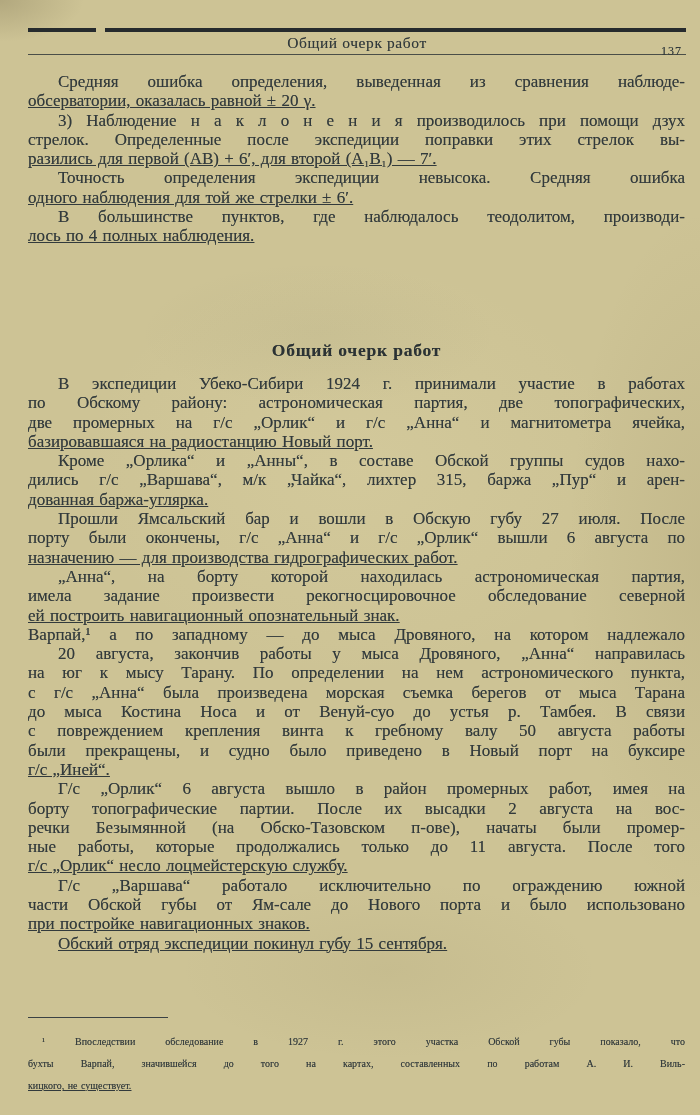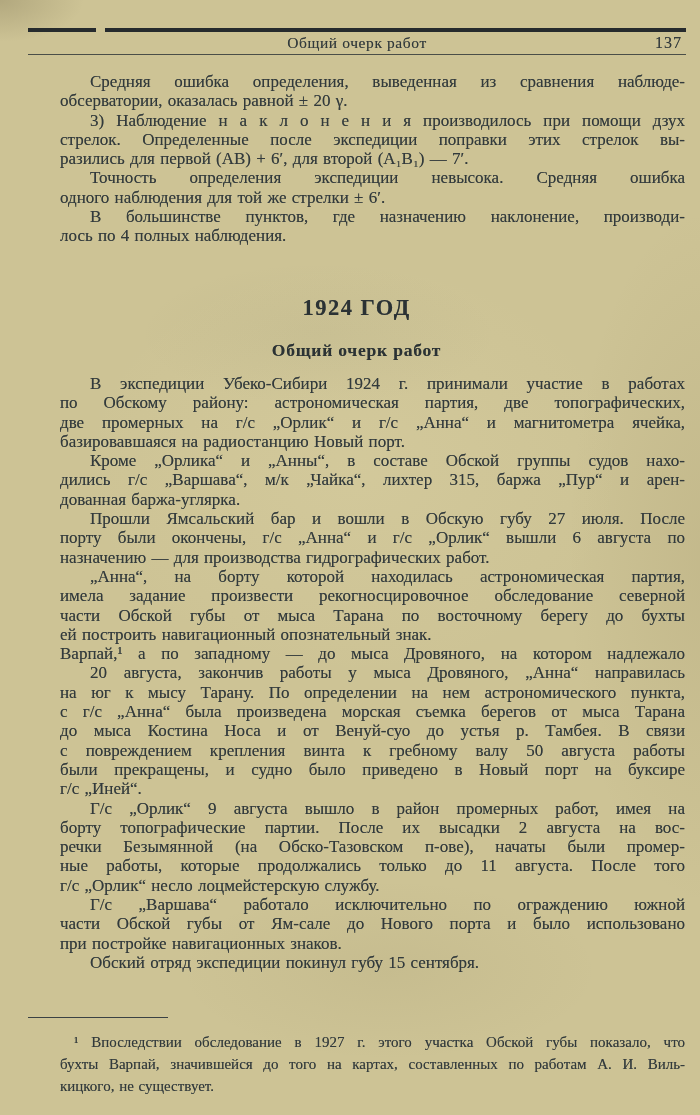--- a/index.html
+++ b/index.html
@@ -25,53 +25,52 @@
   .running-header{position:absolute;left:28px;top:28px;width:658px;}
   .rule-thick{
     height:3.5px;
     background:linear-gradient(to right,#262b2d 0,#262b2d 68px,transparent 68px,transparent 77px,#262b2d 77px,#262b2d 100%);
   }
   .rh-row{position:relative;height:20px;margin-top:1px;}
   .rh-title{
     position:absolute;left:0;right:0;text-align:center;
     font-size:15.5px;line-height:20px;letter-spacing:0.6px;
   }
-  .rh-num{position:absolute;right:4px;top:0;font-size:16px;line-height:20px;letter-spacing:1px;}
+  .rh-num{position:absolute;right:4px;top:8px;font-size:12px;line-height:20px;letter-spacing:1px;}
   .rule-thin{height:1.4px;background:#32393b;margin-top:1px;opacity:0.85;}
 
   
   .textcol{position:absolute;left:28px;width:657px;}
   #body-top{top:72px;}
   #body-main{top:374px;}
   .line{
     font-size:17px;line-height:19.3px;
     text-align:justify;text-align-last:justify;
     word-spacing:1px;
     white-space:normal;
-    margin-left:32px;
   }
-  .line.last{text-align-last:left;}
+  .line.last{text-align-last:left;text-decoration:underline;}
   .line.indent{text-indent:30px;}
 
   
   .h-year{
     position:absolute;left:28px;width:657px;top:295px;
     text-align:center;font-size:22.5px;font-weight:bold;
     letter-spacing:1.5px;color:#2b3234;
   }
   .h-section{
     position:absolute;left:28px;width:657px;top:340px;
     text-align:center;font-size:17.5px;font-weight:bold;
     letter-spacing:0.8px;color:#2b3234;
   }
 
   
   .fn-rule{position:absolute;left:28px;top:1017px;width:140px;height:1.3px;background:#3a4143;}
   #footnote{top:1031px;}
-  #footnote .line{font-size:15px;line-height:22px;}
+  #footnote .line{font-size:10px;line-height:22px;}
   #footnote .line.indent{text-indent:14px;}
 </style>
 </head>
 <body>
 
 <div class="page ink">
 
   <header class="running-header">
     <div class="rule-thick"></div>
     <div class="rh-row">
@@ -89,26 +88,25 @@
       <div>
         <div class="line indent">3) Наблюдение н а к л о н е н и я производилось при помощи дзух</div>
         <div class="line">стрелок. Определенные после экспедиции поправки этих стрелок вы-</div>
         <div class="line last">разились для первой (AB) + 6′, для второй (A₁B₁) — 7′.</div>
       </div>
       <div>
         <div class="line indent">Точность определения экспедиции невысока. Средняя ошибка</div>
         <div class="line last">одного наблюдения для той же стрелки ± 6′.</div>
       </div>
       <div>
-        <div class="line indent">В большинстве пунктов, где назначению наклонение,  производи-</div>
+        <div class="line indent">В большинстве пунктов, где наблюдалось теодолитом,  производи-</div>
         <div class="line last">лось по 4 полных наблюдения.</div>
       </div>
     </section>
 
-  <div class="h-year">1924 ГОД</div>
 
   <div class="h-section">Общий очерк работ</div>
 
   <section class="textcol" id="body-main">
       <div>
         <div class="line indent">В экспедиции Убеко-Сибири 1924 г. принимали участие в работах</div>
         <div class="line">по Обскому району: астрономическая партия, две топографических,</div>
         <div class="line">две промерных на г/с „Орлик“ и г/с „Анна“ и магнитометра ячейка,</div>
         <div class="line last">базировавшаяся на радиостанцию Новый порт.</div>
       </div>
@@ -118,35 +116,34 @@
         <div class="line last">дованная баржа-углярка.</div>
       </div>
       <div>
         <div class="line indent">Прошли Ямсальский бар и вошли в Обскую губу 27 июля. После</div>
         <div class="line">порту были окончены, г/с „Анна“ и г/с „Орлик“ вышли 6 августа по</div>
         <div class="line last">назначению — для производства гидрографических работ.</div>
       </div>
       <div>
         <div class="line indent">„Анна“, на борту которой находилась астрономическая партия,</div>
         <div class="line">имела задание произвести рекогносцировочное обследование северной</div>
-        <div class="line">части Обской губы от мыса Тарана по восточному берегу до бухты</div>
         <div class="line last">ей построить навигационный опознательный знак.</div>
         <div class="line">Варпай,¹ а по западному — до мыса Дровяного, на котором надлежало</div>
       </div>
       <div>
         <div class="line indent">20 августа, закончив работы у мыса Дровяного, „Анна“ направилась</div>
         <div class="line">на юг к мысу Тарану. По определении на нем астрономического пункта,</div>
         <div class="line">с г/с „Анна“ была произведена морская съемка берегов от мыса Тарана</div>
         <div class="line">до мыса Костина Носа и от Венуй-суо до устья р. Тамбея. В связи</div>
         <div class="line">с повреждением крепления винта к гребному валу 50 августа работы</div>
         <div class="line">были прекращены, и судно было приведено в Новый порт на буксире</div>
         <div class="line last">г/с „Иней“.</div>
       </div>
       <div>
-        <div class="line indent">Г/с „Орлик“ 9 августа вышло в район промерных работ, имея на</div>
+        <div class="line indent">Г/с „Орлик“ 6 августа вышло в район промерных работ, имея на</div>
         <div class="line">борту топографические партии. После их высадки 2 августа на вос-</div>
         <div class="line">речки Безымянной (на Обско-Тазовском п-ове), начаты были промер-</div>
         <div class="line">ные работы, которые продолжались только до 11 августа. После того</div>
         <div class="line last">г/с „Орлик“ несло лоцмейстерскую службу.</div>
       </div>
       <div>
         <div class="line indent">Г/с „Варшава“ работало исключительно по ограждению южной</div>
         <div class="line">части Обской губы от Ям-сале до Нового порта и было использовано</div>
         <div class="line last">при постройке навигационных знаков.</div>
       </div>

